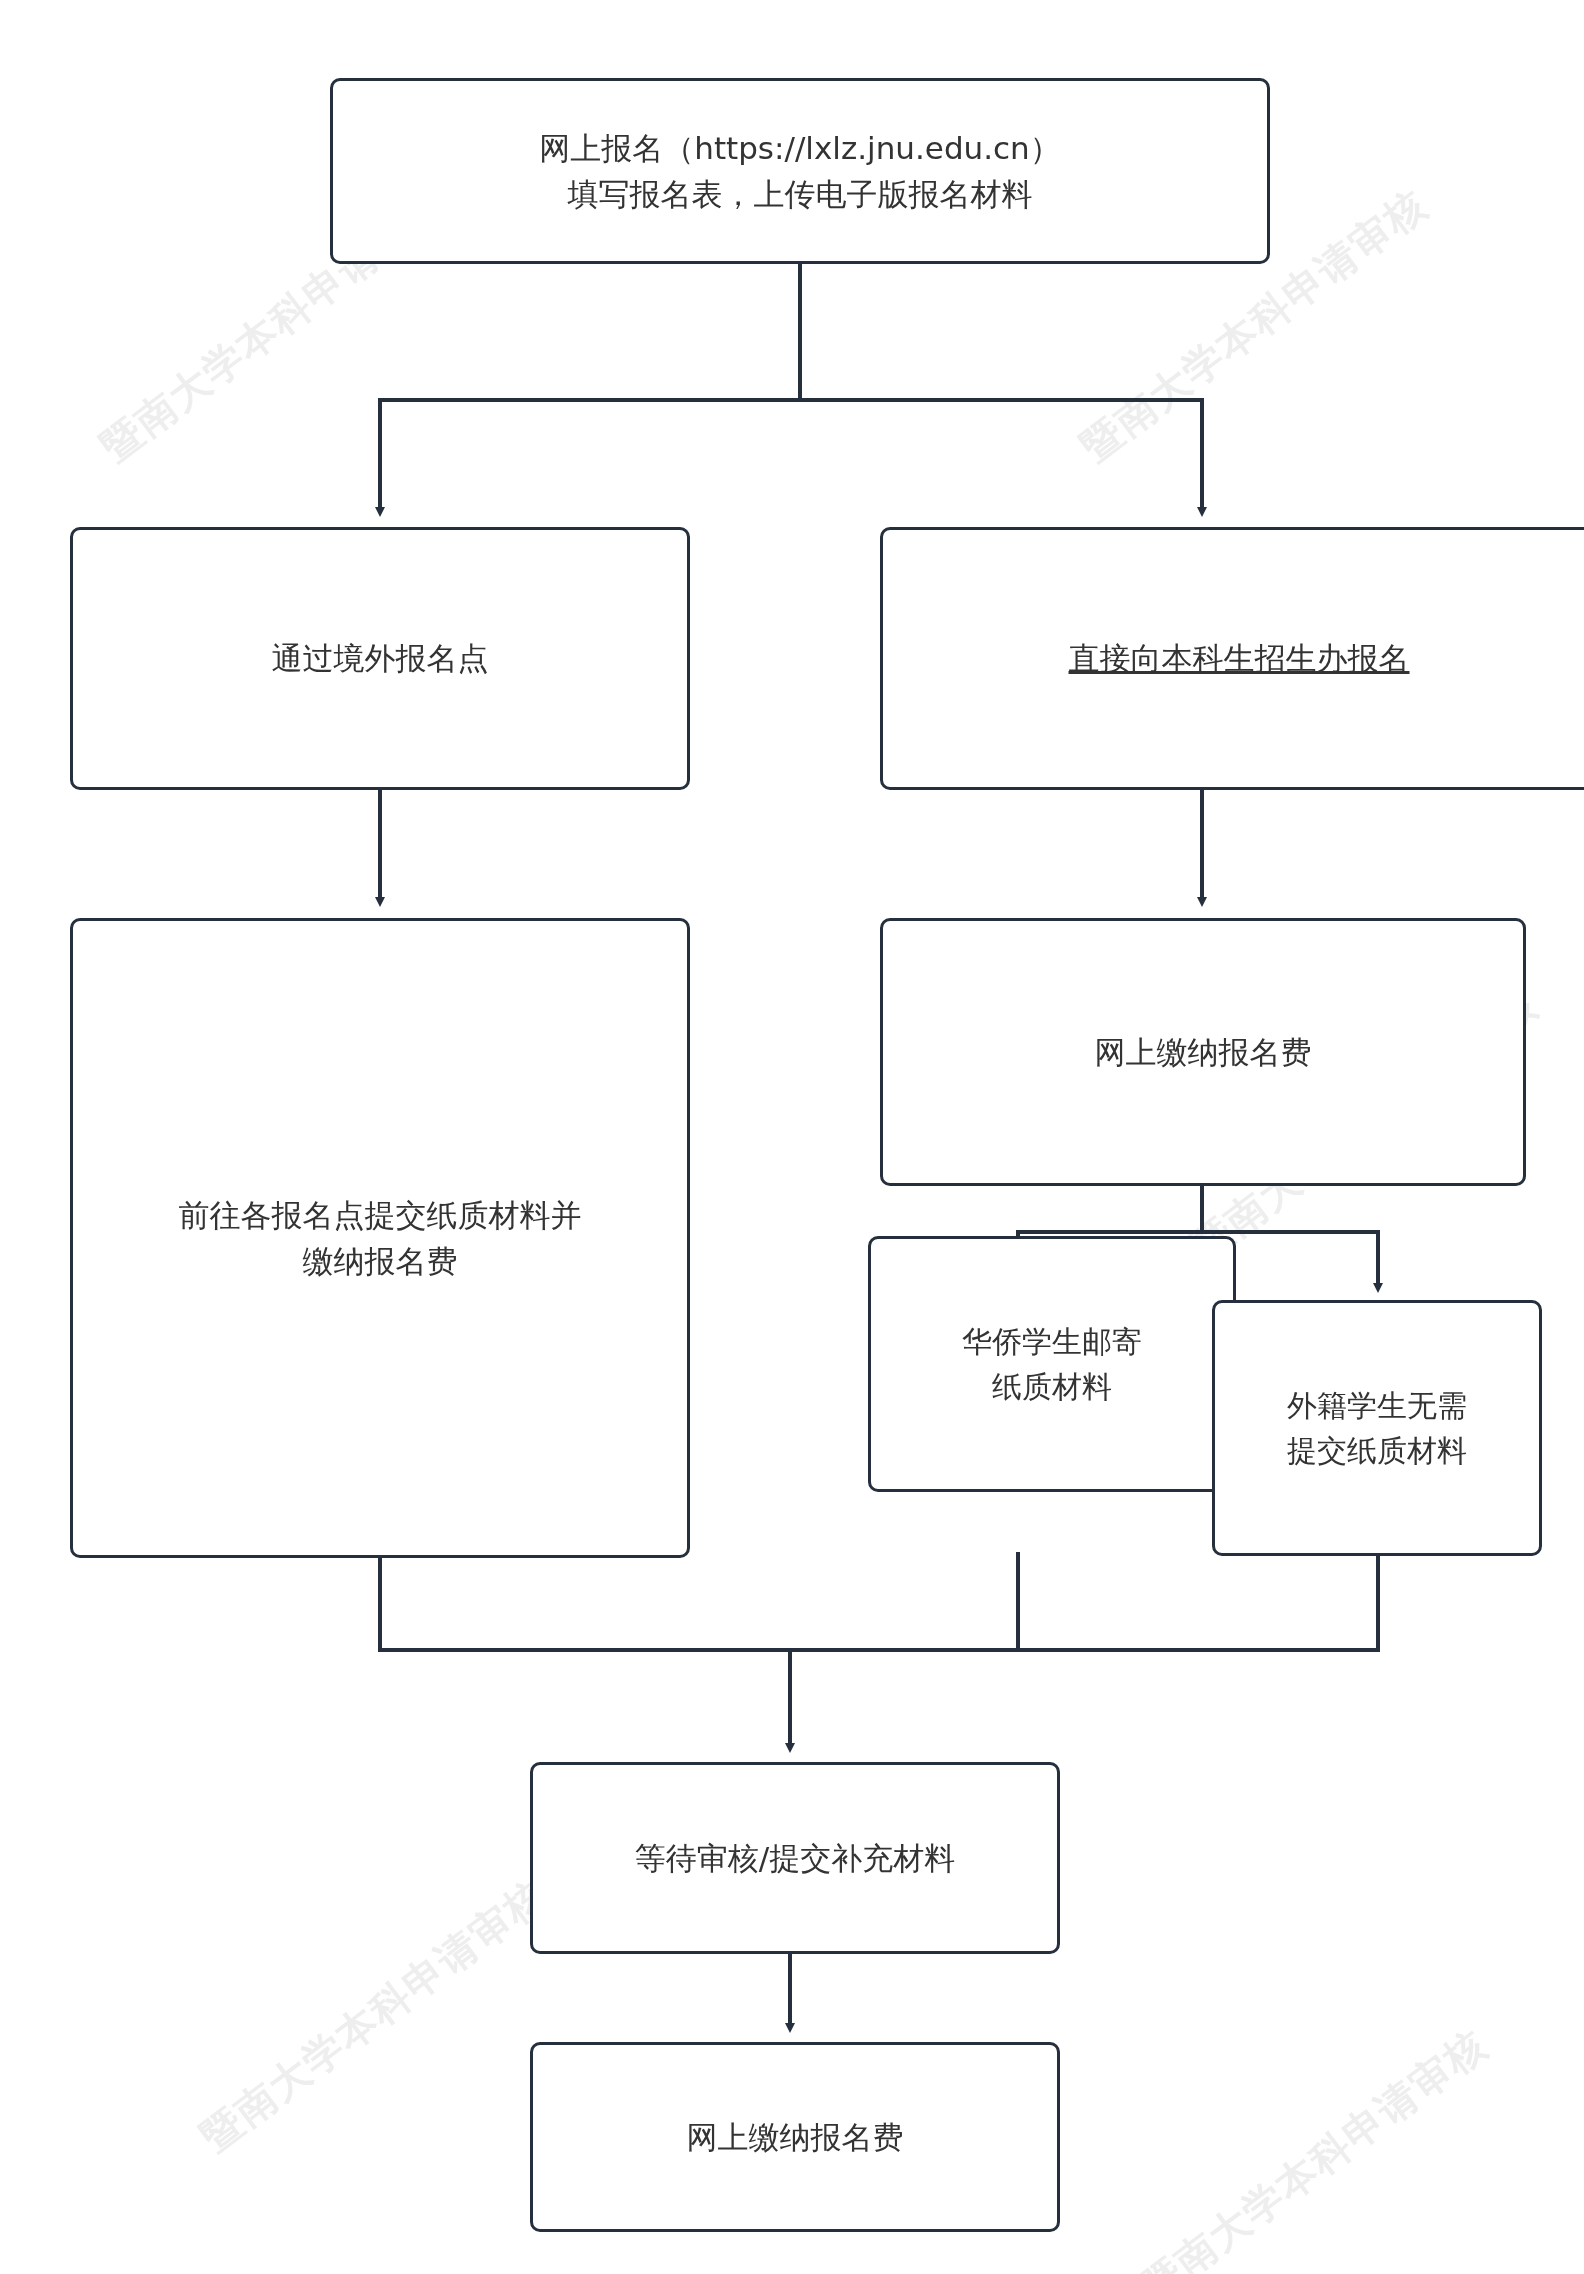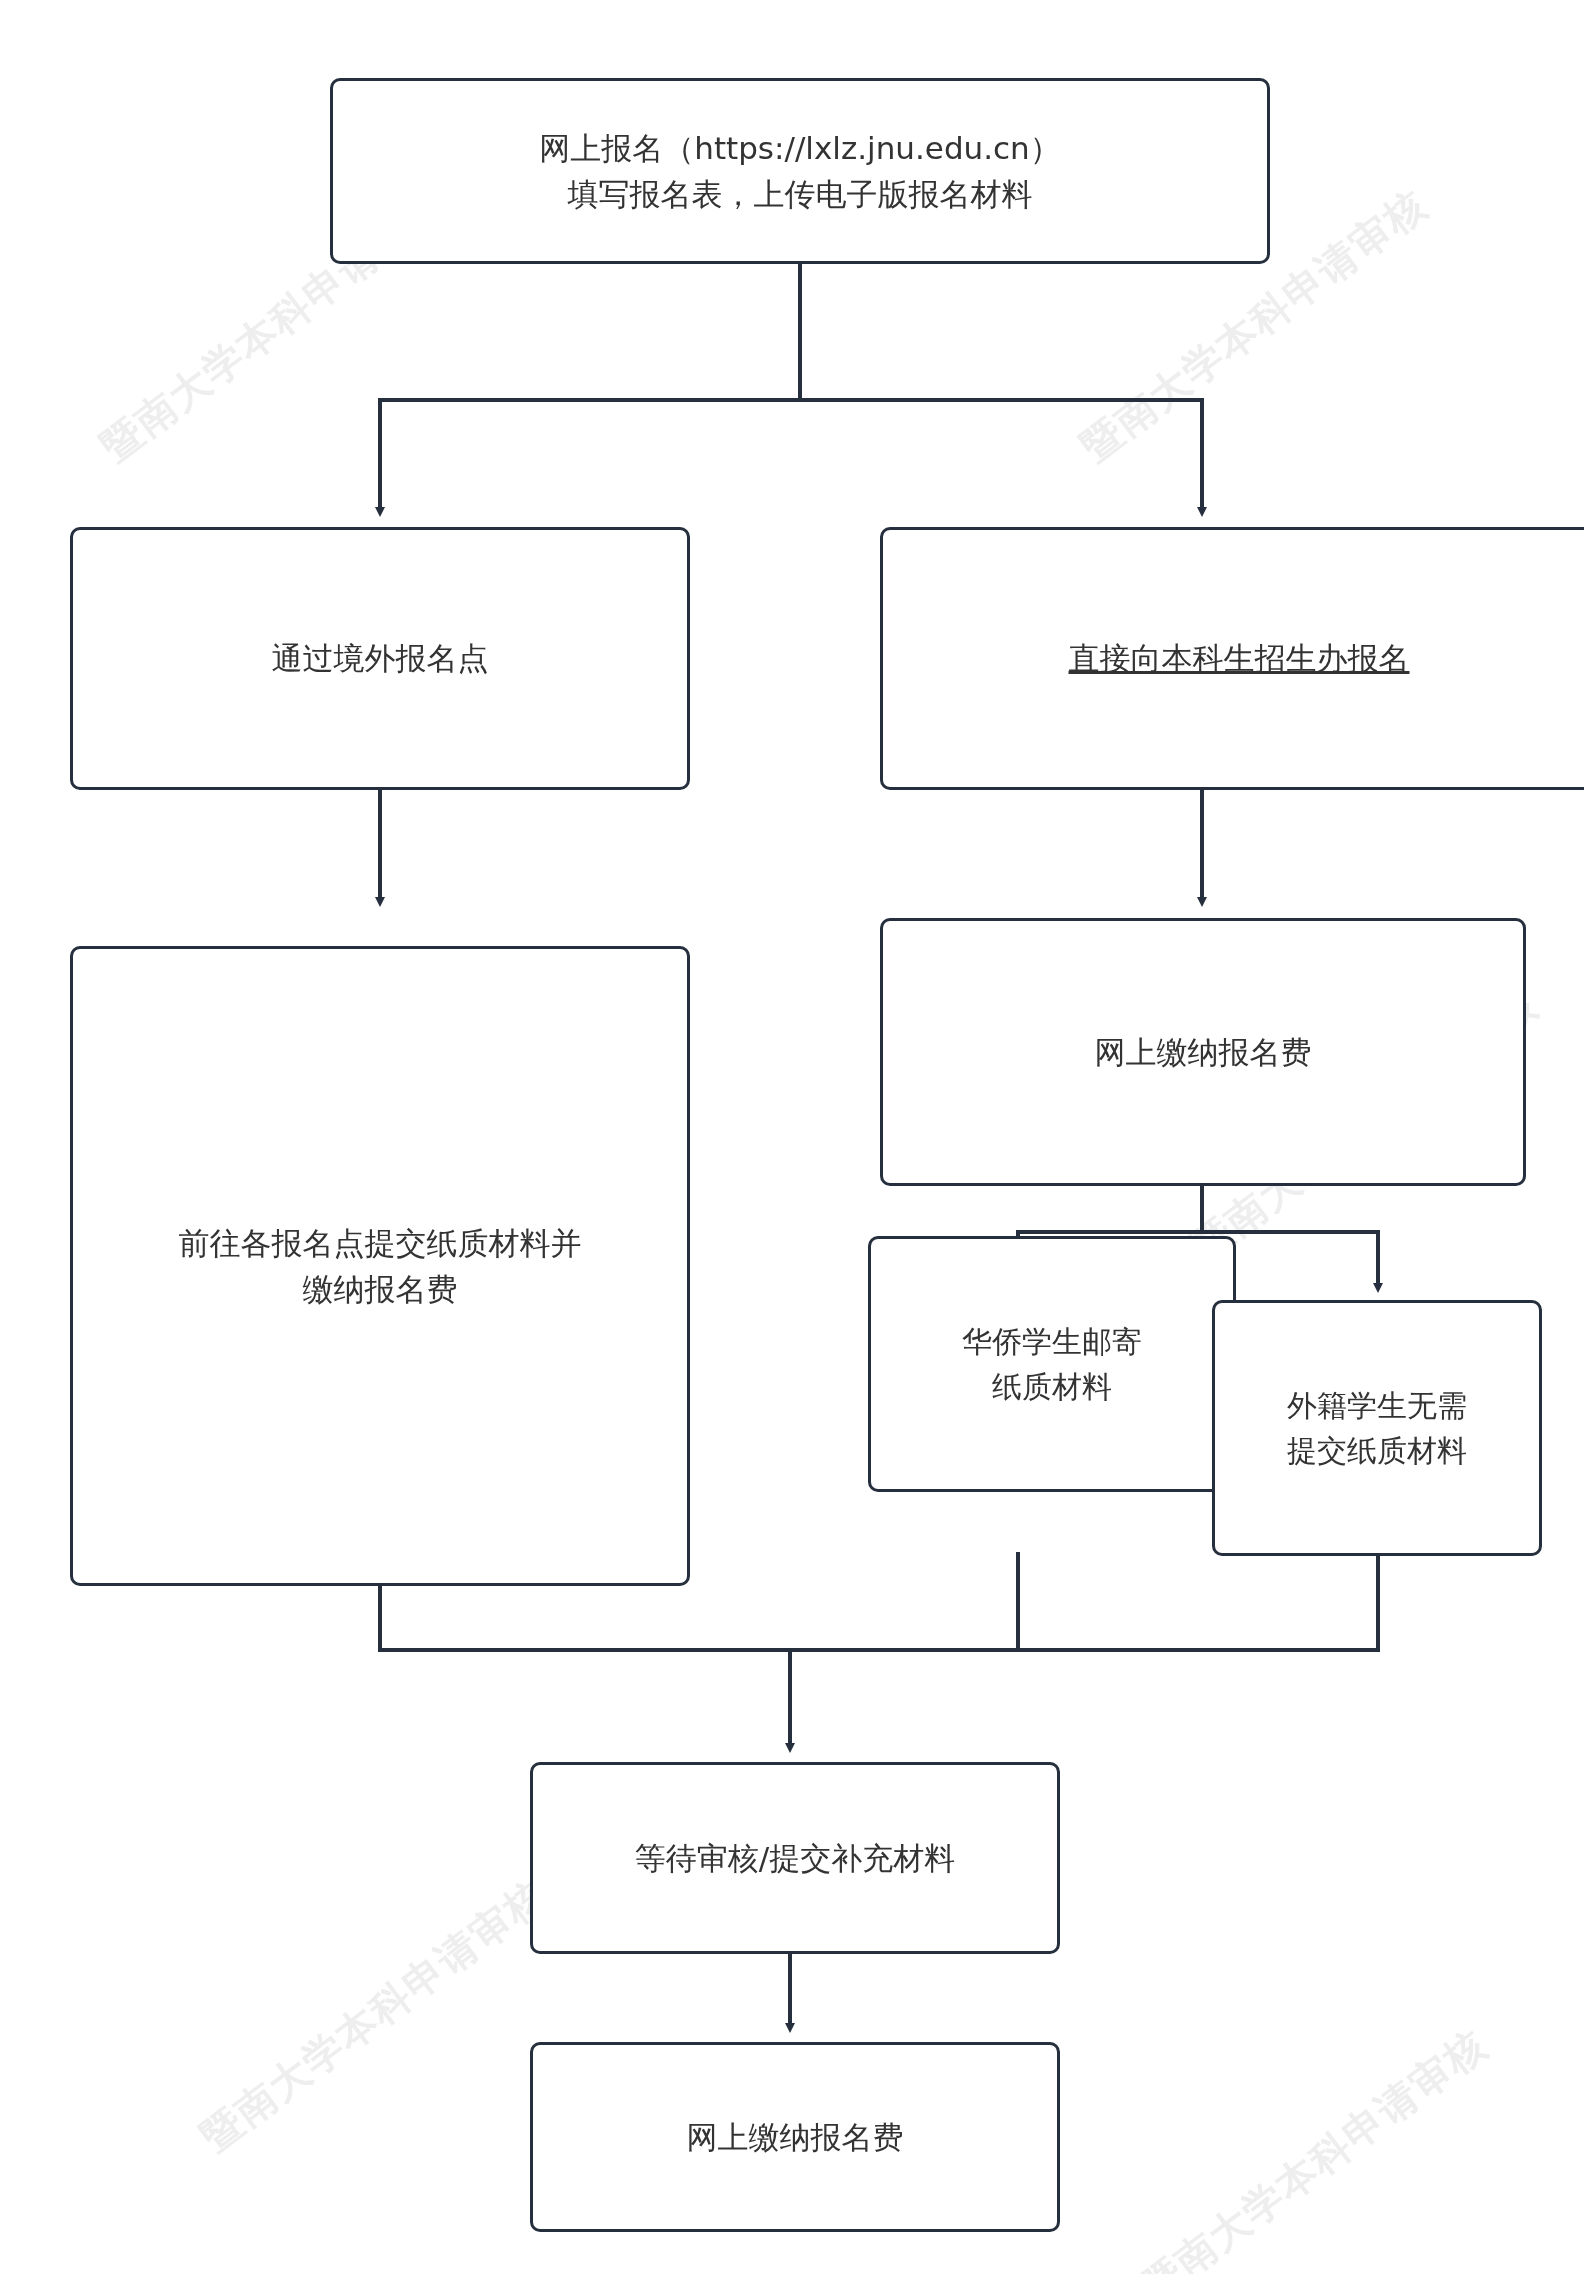--- a/index.html
+++ b/index.html
@@ -122,21 +122,21 @@
     </div>
 
     <div class="node" style="left:70px; top:527px; width:620px; height:263px;">
       <span class="label">通过境外报名点</span>
     </div>
 
     <div class="node" style="left:880px; top:527px; width:718px; height:263px;text-decoration:underline;">
       <span class="label">直接向本科生招生办报名</span>
     </div>
 
-    <div class="node" style="left:70px; top:946px; width:620px; height:640px;">
+    <div class="node" style="left:70px; top:918px; width:620px; height:640px;">
       <span class="label">前往各报名点提交纸质材料并
 缴纳报名费</span>
     </div>
 
     <div class="node" style="left:880px; top:918px; width:646px; height:268px;">
       <span class="label">网上缴纳报名费</span>
     </div>
 
     <div class="node small" style="left:868px; top:1236px; width:368px; height:256px;">
       <span class="label">华侨学生邮寄

